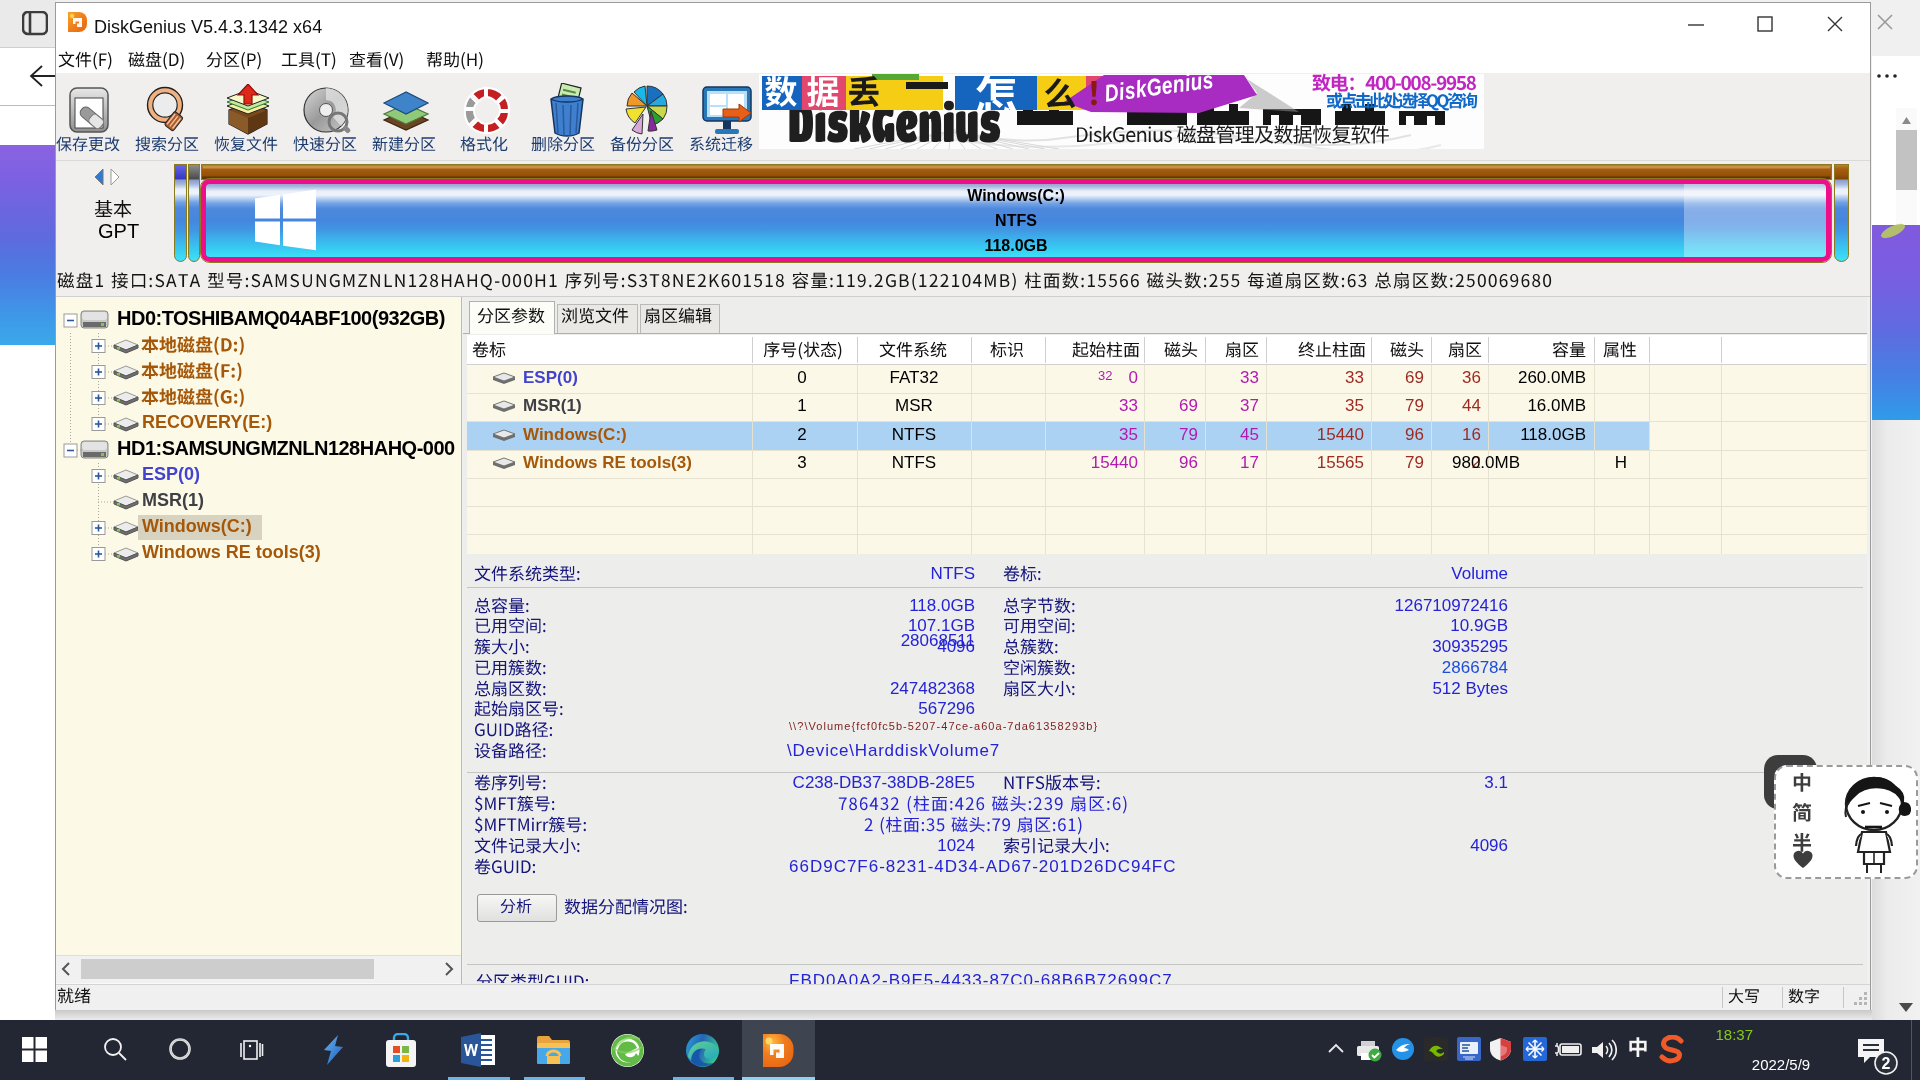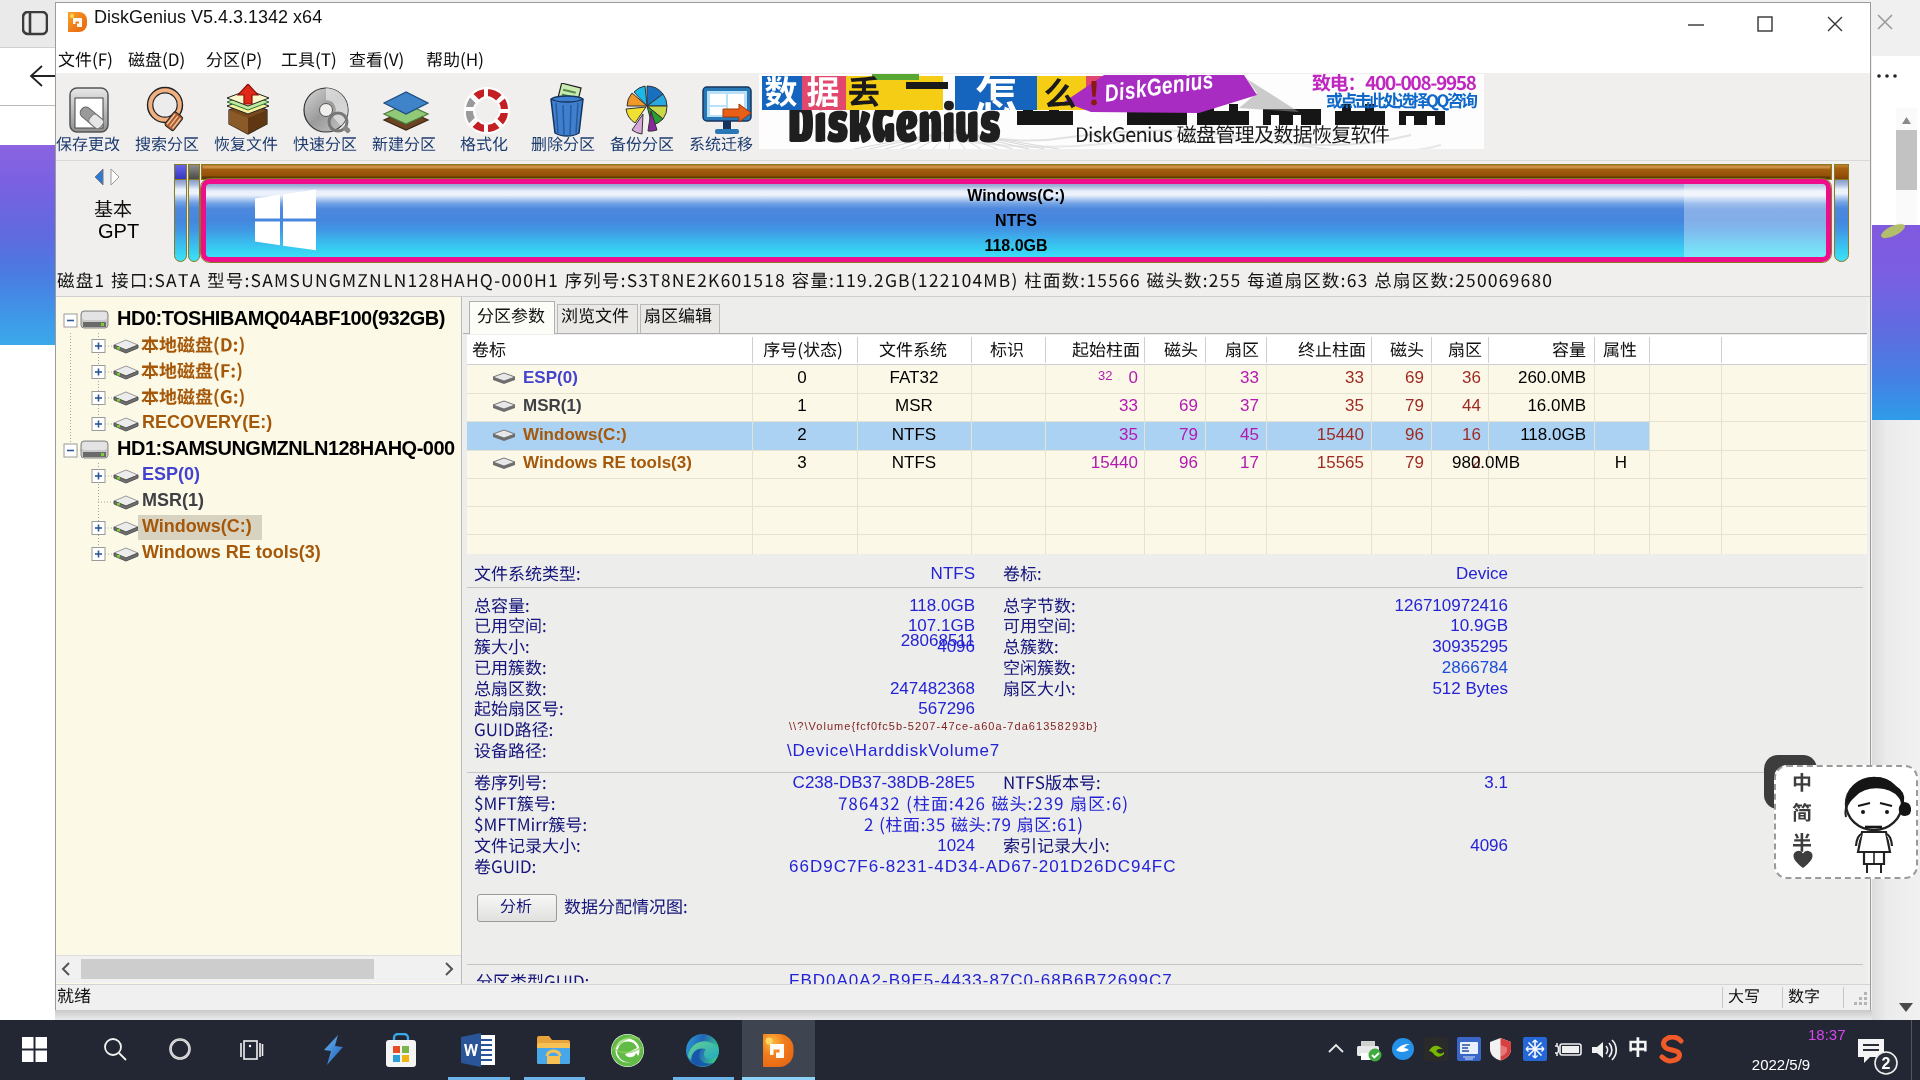--- a/index.html
+++ b/index.html
@@ -55,21 +55,21 @@
         <linearGradient id="dgi" x1="0" y1="0" x2="1" y2="1">
           <stop offset="0" stop-color="#f7a32c"></stop>
           <stop offset="0.5" stop-color="#ef7f1a"></stop>
           <stop offset="1" stop-color="#e8650f"></stop>
         </linearGradient>
       </defs>
       <path d="M3 2 h11 a8 8 0 0 1 8 8 v4 a8 8 0 0 1 -8 8 h-11 z" fill="url(#dgi)"></path>
       <circle cx="7" cy="6" r="2.2" fill="#ffd24a"></circle>
       <path d="M8 8 h9 v9 h-5 v-3.5 h2 v-2 h-3.5 V14 h-2.5 z" fill="#fff" opacity=".95"></path>
     </svg>
-<div class="abs" style="left:38px;top:4px;font-size:18px;color:#111">DiskGenius V5.4.3.1342 x64</div>
+<div class="abs" style="left:38px;top:14px;font-size:18px;color:#111">DiskGenius V5.4.3.1342 x64</div>
 <svg class="abs" style="left:1630px;top:14px" width="20" height="16" viewBox="0 0 20 16">
       <line x1="2" y1="8" x2="18" y2="8" stroke="#333" stroke-width="1.4"></line>
     </svg>
 <svg class="abs" style="left:1700px;top:12px" width="18" height="18" viewBox="0 0 18 18">
       <rect x="2" y="2" width="14" height="14" fill="none" stroke="#333" stroke-width="1.4"></rect>
     </svg>
 <svg class="abs" style="left:1770px;top:12px" width="18" height="18" viewBox="0 0 18 18">
       <path d="M2 2 L16 16 M16 2 L2 16" stroke="#333" stroke-width="1.4"></path>
     </svg>
 
@@ -463,21 +463,21 @@
 <div class="abs" style="left:600px;top:613px;width:319px;text-align:right;font-size:17px;color:#2423d6">107.1GB</div>
 <div class="abs" style="left:600px;top:634px;width:319px;text-align:right;font-size:17px;color:#2423d6">4096</div>
 <div class="abs" style="left:600px;top:628px;width:319px;text-align:right;font-size:17px;color:#2423d6">28068511</div>
 <div class="abs" style="left:600px;top:676px;width:319px;text-align:right;font-size:17px;color:#2423d6">247482368</div>
 <div class="abs" style="left:600px;top:696px;width:319px;text-align:right;font-size:17px;color:#2423d6">567296</div>
 <div class="abs" style="left:733px;top:717px;font-size:11px;letter-spacing:1.05px;color:#7f1d1d">\\?\Volume{fcf0fc5b-5207-47ce-a60a-7da61358293b}</div>
 <div class="abs" style="left:731px;top:738px;font-size:17px;letter-spacing:0.8px;color:#2423d6">\Device\HarddiskVolume7</div>
 <div class="abs" style="left:600px;top:770px;width:319px;text-align:right;font-size:17px;color:#2423d6">C238-DB37-38DB-28E5</div>
 <div class="abs" style="left:600px;top:833px;width:319px;text-align:right;font-size:17px;color:#2423d6">1024</div>
 <div class="abs" style="left:733px;top:854px;font-size:17px;letter-spacing:1px;color:#2423d6">66D9C7F6-8231-4D34-AD67-201D26DC94FC</div>
-<div class="abs" style="left:1100px;top:561px;width:352px;text-align:right;font-size:17px;color:#2423d6">Device</div>
+<div class="abs" style="left:1100px;top:561px;width:352px;text-align:right;font-size:17px;color:#2423d6">Volume</div>
 <div class="abs" style="left:1100px;top:593px;width:352px;text-align:right;font-size:17px;color:#2423d6">126710972416</div>
 <div class="abs" style="left:1100px;top:613px;width:352px;text-align:right;font-size:17px;color:#2423d6">10.9GB</div>
 <div class="abs" style="left:1100px;top:634px;width:352px;text-align:right;font-size:17px;color:#2423d6">30935295</div>
 <div class="abs" style="left:1100px;top:655px;width:352px;text-align:right;font-size:17px;color:#1d4ed8">2866784</div>
 <div class="abs" style="left:1100px;top:676px;width:352px;text-align:right;font-size:17px;color:#2423d6">512 Bytes</div>
 <div class="abs" style="left:1100px;top:770px;width:352px;text-align:right;font-size:17px;color:#2423d6">3.1</div>
 <div class="abs" style="left:1100px;top:833px;width:352px;text-align:right;font-size:17px;color:#2423d6">4096</div>
 <div class="abs" style="left:733px;top:968px;font-size:17px;letter-spacing:1px;color:#2423d6">FBD0A0A2-B9E5-4433-87C0-68B6B72699C7</div>
 <div class="abs" style="left:421px;top:891px;width:80px;height:28px;background:linear-gradient(180deg,#f7f7f6,#e0e0de);border:1px solid #9a9a9a;border-radius:3px"></div>
 
@@ -662,21 +662,21 @@
       <rect x="8" y="6" width="17" height="7" fill="#f0f0f0"></rect>
       <path d="M3 6 V3 M3 13 v3 M3 6 h-2 M3 13 h-2 M3 6 C5 6 5 13 3 13" stroke="#f0f0f0" stroke-width="1.5" fill="none"></path>
     </svg>
 <svg class="abs" style="left:1590px;top:18px" width="27" height="24" viewBox="0 0 27 24">
       <path d="M2 9 H7 L13 4 V20 L7 15 H2 Z" fill="#f0f0f0"></path>
       <path d="M16 8 a6 6 0 0 1 0 8 M19 5 a10 10 0 0 1 0 14 M22 2 a14 14 0 0 1 0 20" stroke="#f0f0f0" stroke-width="1.7" fill="none"></path>
     </svg>
 <svg class="abs" style="left:1658px;top:15px" width="28" height="29" viewBox="0 0 28 29">
       <path d="M23 6 C20 2 14 1 10 3 C5 5 4 10 8 13 C11 15 17 15 20 17 C23 20 21 24 17 25 C12 27 7 25 4 22" fill="none" stroke="#f05a28" stroke-width="5" stroke-linecap="round"></path>
     </svg>
-<div class="abs" style="left:1808px;top:6px;width:90px;text-align:left;font-size:15px;color:#d946ef">18:37</div>
+<div class="abs" style="left:1663px;top:6px;width:90px;text-align:right;font-size:15px;color:#84cc16">18:37</div>
 <div class="abs" style="left:1736px;top:36px;width:90px;text-align:center;font-size:15px;color:#fff">2022/5/9</div>
 <svg class="abs" style="left:1856px;top:17px" width="42" height="40" viewBox="0 0 42 40">
       <path d="M2 2 h26 v18 h-14 l-6 6 v-6 h-6 z" fill="#f5f5f5"></path>
       <g stroke="#2a2f3a" stroke-width="2">
         <path d="M7 8 h16 M7 13 h16"></path>
       </g>
       <circle cx="30" cy="26" r="11" fill="#2a2f3a" stroke="#f0f0f0" stroke-width="1.6"></circle>
       <text x="30" y="32" font-size="16" font-weight="bold" fill="#fff" text-anchor="middle" font-family="'Liberation Sans'">2</text>
     </svg>
 

